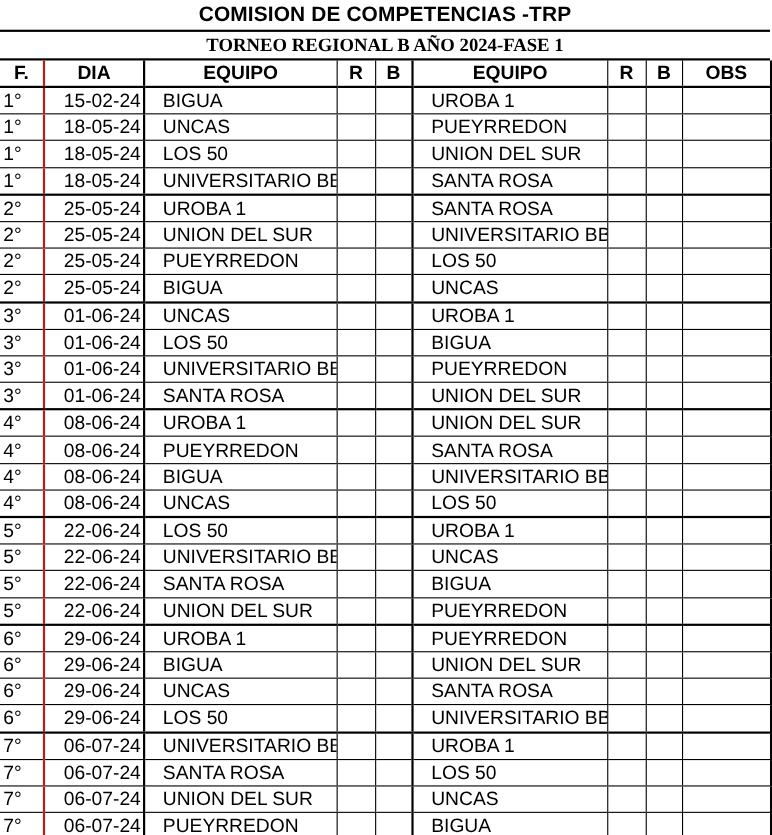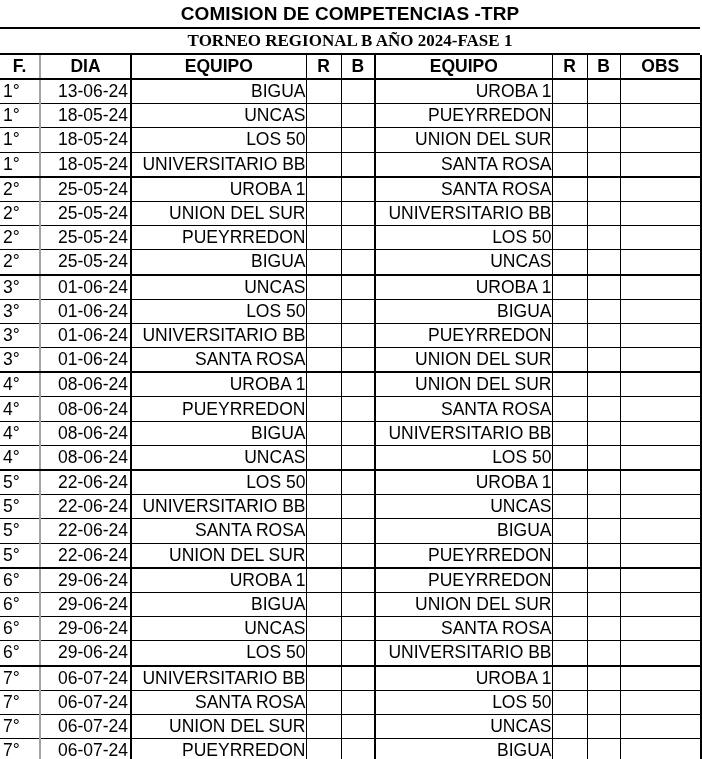--- a/index.html
+++ b/index.html
@@ -6,24 +6,24 @@
   body{width:702px;height:759px;overflow:hidden;position:relative;font-family:"Liberation Sans",sans-serif;color:#000;}
   .sheet{position:absolute;left:0;top:0;width:702px;height:682px;}
   .title{position:absolute;left:0;top:0;width:700px;height:27px;border-bottom:2px solid #000;display:flex;align-items:center;justify-content:center;font-weight:bold;font-size:19px;letter-spacing:0.1px;}
   .subtitle{position:absolute;left:0;top:29px;width:700px;height:24px;border-bottom:2px solid #000;display:flex;align-items:center;justify-content:center;font-family:"Liberation Serif",serif;font-weight:bold;font-size:17px;text-align:center;}
   table{position:absolute;left:0;top:55px;border-collapse:collapse;table-layout:fixed;width:701px;}
   td,th{padding:0;height:23.2px;font-size:17.5px;white-space:nowrap;overflow:hidden;border-left:1px solid #000;border-bottom:1px solid #000;line-height:23px;}
   th{font-weight:bold;text-align:center;height:23px;border-bottom:2px solid #000;}
   td.f{padding-left:3px;border-left:none;}
   th.f{border-left:none;}
   td.dia{text-align:right;padding-right:2px;}
-  td.team{padding-left:3px;text-align:right;}
+  td.team{padding-left:16px;}
   td.sep-l{border-left:2px solid #000;}
   th.sep-l{border-left:2px solid #000;}
-  td.dia2, th.dia2{border-left:2px solid #a3a3a3;}
+  td.dia2, th.dia2{border-left:2px solid #b91c1c;}
   td.team1, th.team1{border-left:2px solid #000;}
   td.obs, th.obs{border-right:2px solid #000;margin-left:20px;}
   tr.grp-end td{border-bottom:2px solid #000;}
 </style>
 </head>
 <body>
 
 <div class="sheet">
   <div class="title">COMISION DE COMPETENCIAS -TRP</div>
   <div class="subtitle">TORNEO REGIONAL B AÑO 2024-FASE 1</div>
@@ -49,21 +49,21 @@
         <th>B</th>
         <th class="sep-l">EQUIPO</th>
         <th>R</th>
         <th>B</th>
         <th class="obs">OBS</th>
       </tr>
     </thead>
     <tbody id="rows">
   <tr>
     <td class="f">1°</td>
-    <td class="dia dia2">13-06-24</td>
+    <td class="dia dia2">15-02-24</td>
     <td class="team team1">BIGUA</td>
     <td></td>
     <td></td>
     <td class="team sep-l">UROBA 1</td>
     <td></td>
     <td></td>
     <td class="obs"></td>
   </tr>
 
   <tr>

